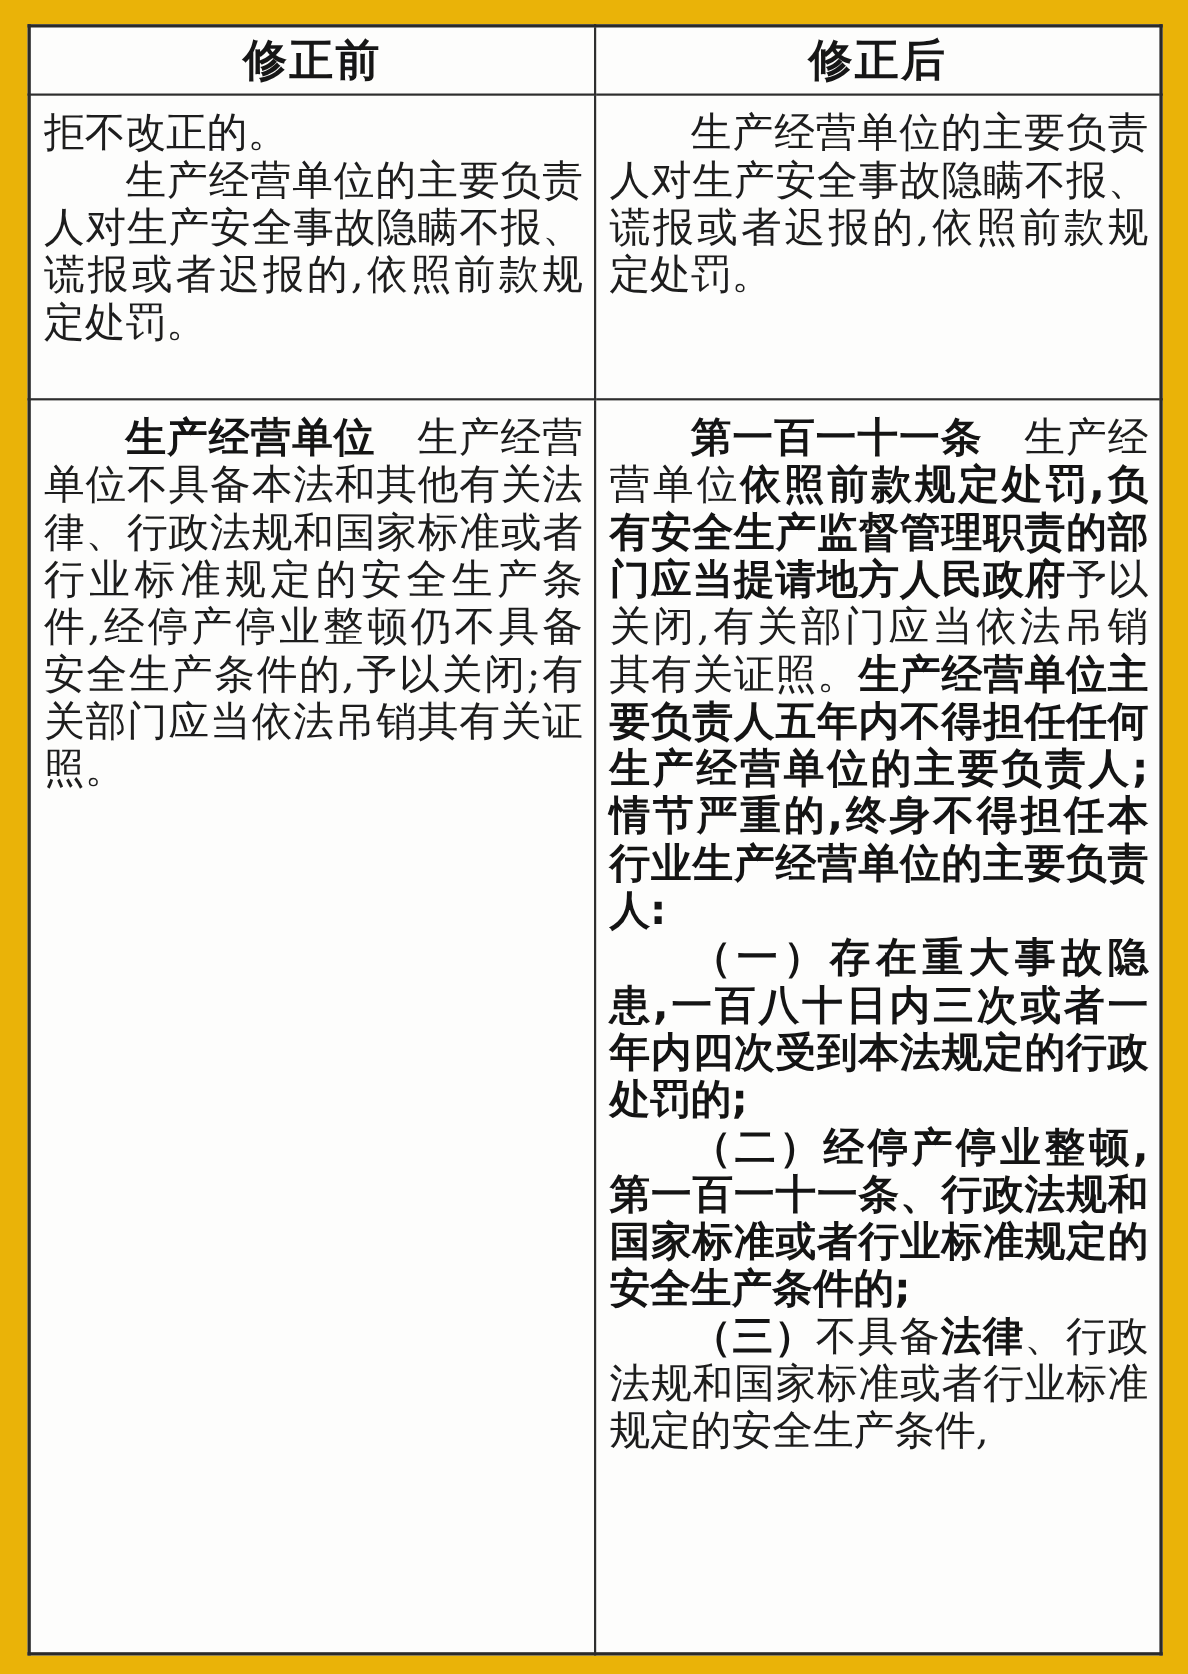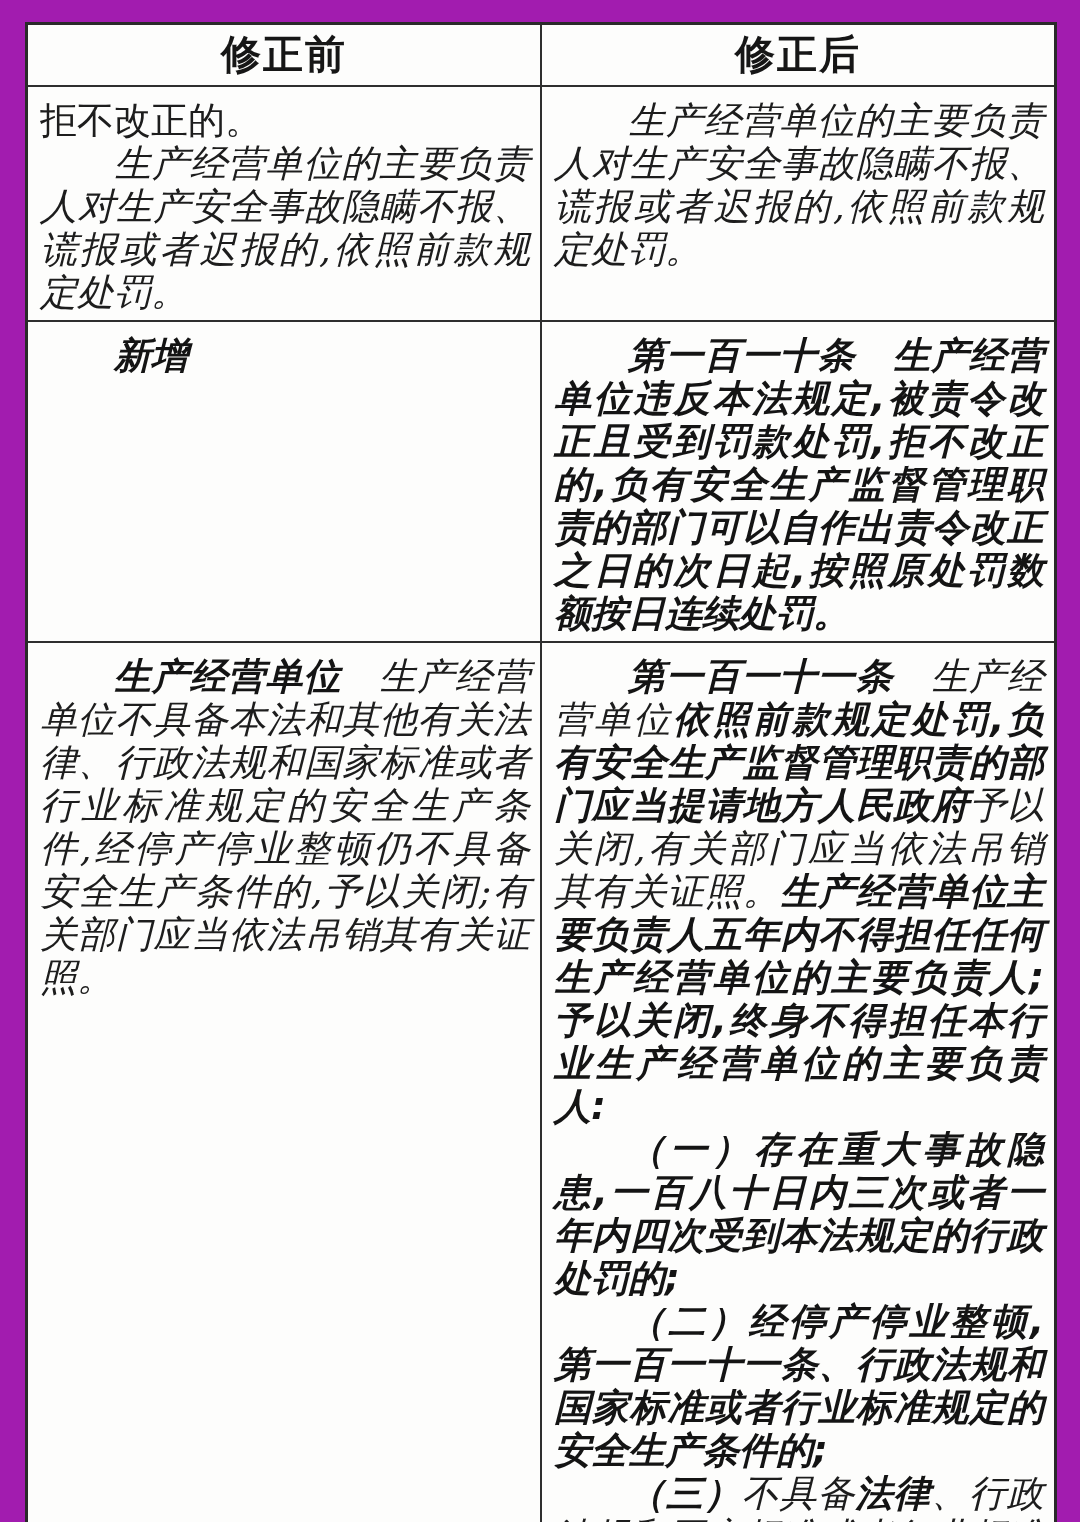--- a/index.html
+++ b/index.html
@@ -4,21 +4,21 @@
 <style>
   html, body {
     margin: 0;
     padding: 0;
     background: #ffffff;
   }
   .page {
     position: relative;
     width: 1080px;
     height: 1522px;
-    background: #a21caf;
+    background: #eab308;
     box-sizing: border-box;
     padding: 22px 23px 17px 25px;
     font-family: "DejaVu Serif", "Liberation Serif", serif;
     color: #1d1d1d;
   }
   table.cmp-table {
     width: 100%;
     height: 100%;
     border-collapse: collapse;
     table-layout: fixed;
@@ -54,21 +54,20 @@
   #table-body tr:nth-child(2) td { height: 268px; }
   #table-body tr:nth-child(3) td { height: 916px; }
   .para {
     margin: 0;
     text-align: justify;
     text-justify: inter-character;
     word-break: break-all;
   }
   .para.indent {
     text-indent: 2em;
-    font-style: italic;
   }
   .seg-reg {
     font-family: "DejaVu Serif", "Liberation Serif", serif;
     font-weight: normal;
   }
   .seg-bold {
     font-family: "DejaVu Sans", "Liberation Sans", sans-serif;
     font-weight: bold;
     color: #141414;
   }
@@ -89,32 +88,24 @@
           <td class="cell">
             <p class="para"><span class="seg-reg">拒不改正的。</span></p>
             <p class="para indent"><span class="seg-reg">生产经营单位的主要负责人对生产安全事故隐瞒不报、谎报或者迟报的,依照前款规定处罚。</span></p>
           </td>
           <td class="cell">
             <p class="para indent"><span class="seg-reg">生产经营单位的主要负责人对生产安全事故隐瞒不报、谎报或者迟报的,依照前款规定处罚。</span></p>
           </td>
         </tr>
         <tr>
           <td class="cell">
-            <p class="para indent"><span class="seg-bold">新增</span></p>
-          </td>
-          <td class="cell">
-            <p class="para indent"><span class="seg-bold">第一百一十条　生产经营单位违反本法规定,被责令改正且受到罚款处罚,拒不改正的,负有安全生产监督管理职责的部门可以自作出责令改正之日的次日起,按照原处罚数额按日连续处罚。</span></p>
-          </td>
-        </tr>
-        <tr>
-          <td class="cell">
             <p class="para indent"><span class="seg-bold">生产经营单位</span><span class="seg-reg">　生产经营单位不具备本法和其他有关法律、行政法规和国家标准或者行业标准规定的安全生产条件,经停产停业整顿仍不具备安全生产条件的,予以关闭;有关部门应当依法吊销其有关证照。</span></p>
           </td>
           <td class="cell">
-            <p class="para indent"><span class="seg-bold">第一百一十一条</span><span class="seg-reg">　生产经营单位</span><span class="seg-bold">依照前款规定处罚,负有安全生产监督管理职责的部门应当提请地方人民政府</span><span class="seg-reg">予以关闭,有关部门应当依法吊销其有关证照。</span><span class="seg-bold">生产经营单位主要负责人五年内不得担任任何生产经营单位的主要负责人;予以关闭,终身不得担任本行业生产经营单位的主要负责人:</span></p>
+            <p class="para indent"><span class="seg-bold">第一百一十一条</span><span class="seg-reg">　生产经营单位</span><span class="seg-bold">依照前款规定处罚,负有安全生产监督管理职责的部门应当提请地方人民政府</span><span class="seg-reg">予以关闭,有关部门应当依法吊销其有关证照。</span><span class="seg-bold">生产经营单位主要负责人五年内不得担任任何生产经营单位的主要负责人;情节严重的,终身不得担任本行业生产经营单位的主要负责人:</span></p>
             <p class="para indent"><span class="seg-bold">（一）存在重大事故隐患,一百八十日内三次或者一年内四次受到本法规定的行政处罚的;</span></p>
             <p class="para indent"><span class="seg-bold">（二）经停产停业整顿,第一百一十一条、行政法规和国家标准或者行业标准规定的安全生产条件的;</span></p>
             <p class="para indent"><span class="seg-bold">（三）</span><span class="seg-reg">不具备</span><span class="seg-bold">法律</span><span class="seg-reg">、行政法规和国家标准或者行业标准规定的安全生产条件,</span></p>
           </td>
         </tr>
       </tbody>
   </table>
 </div>
 
 </body></html>

